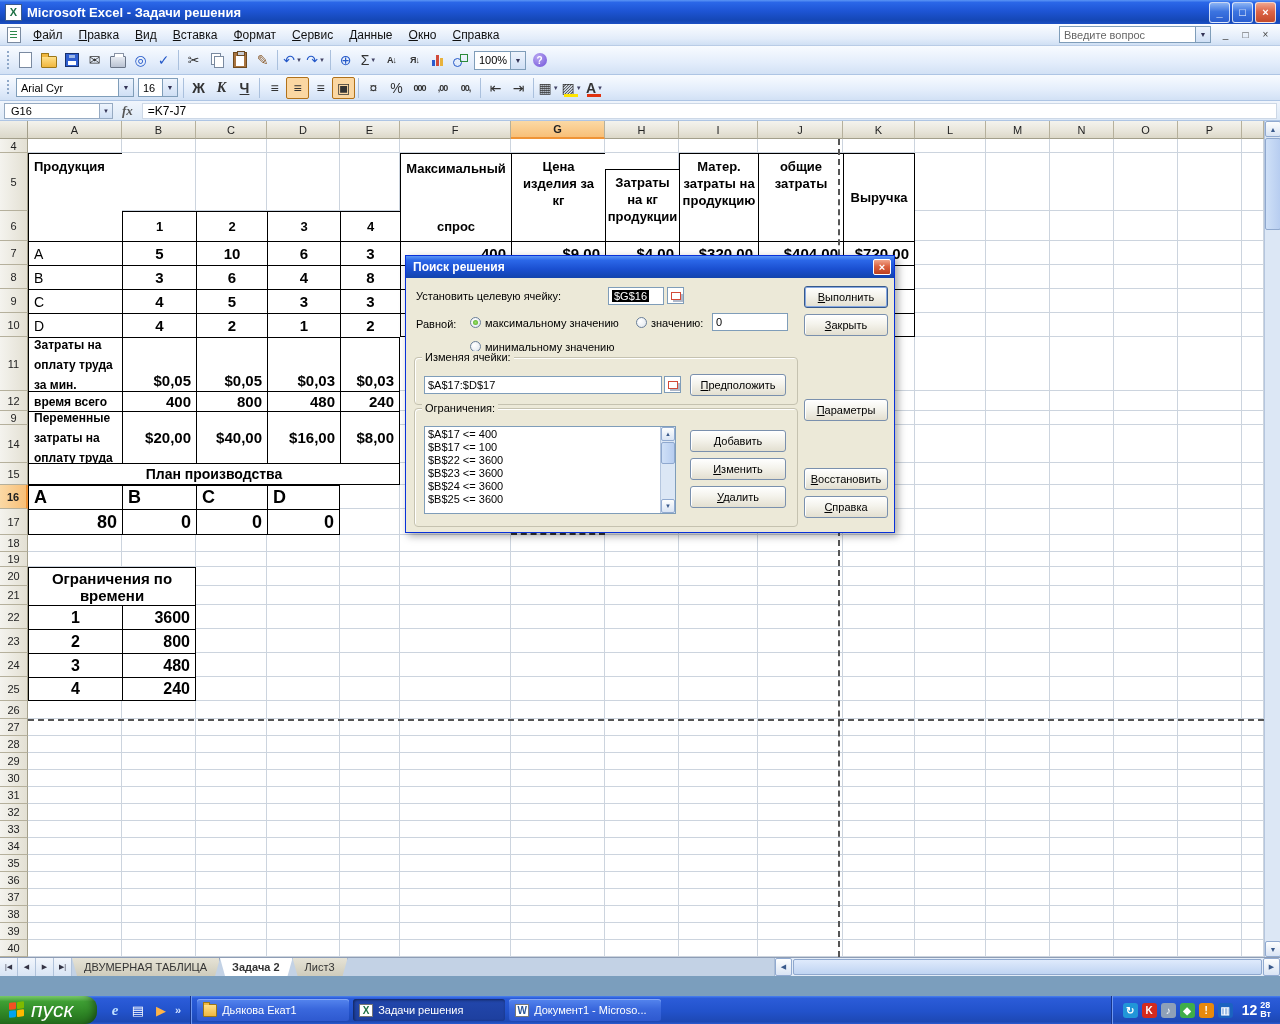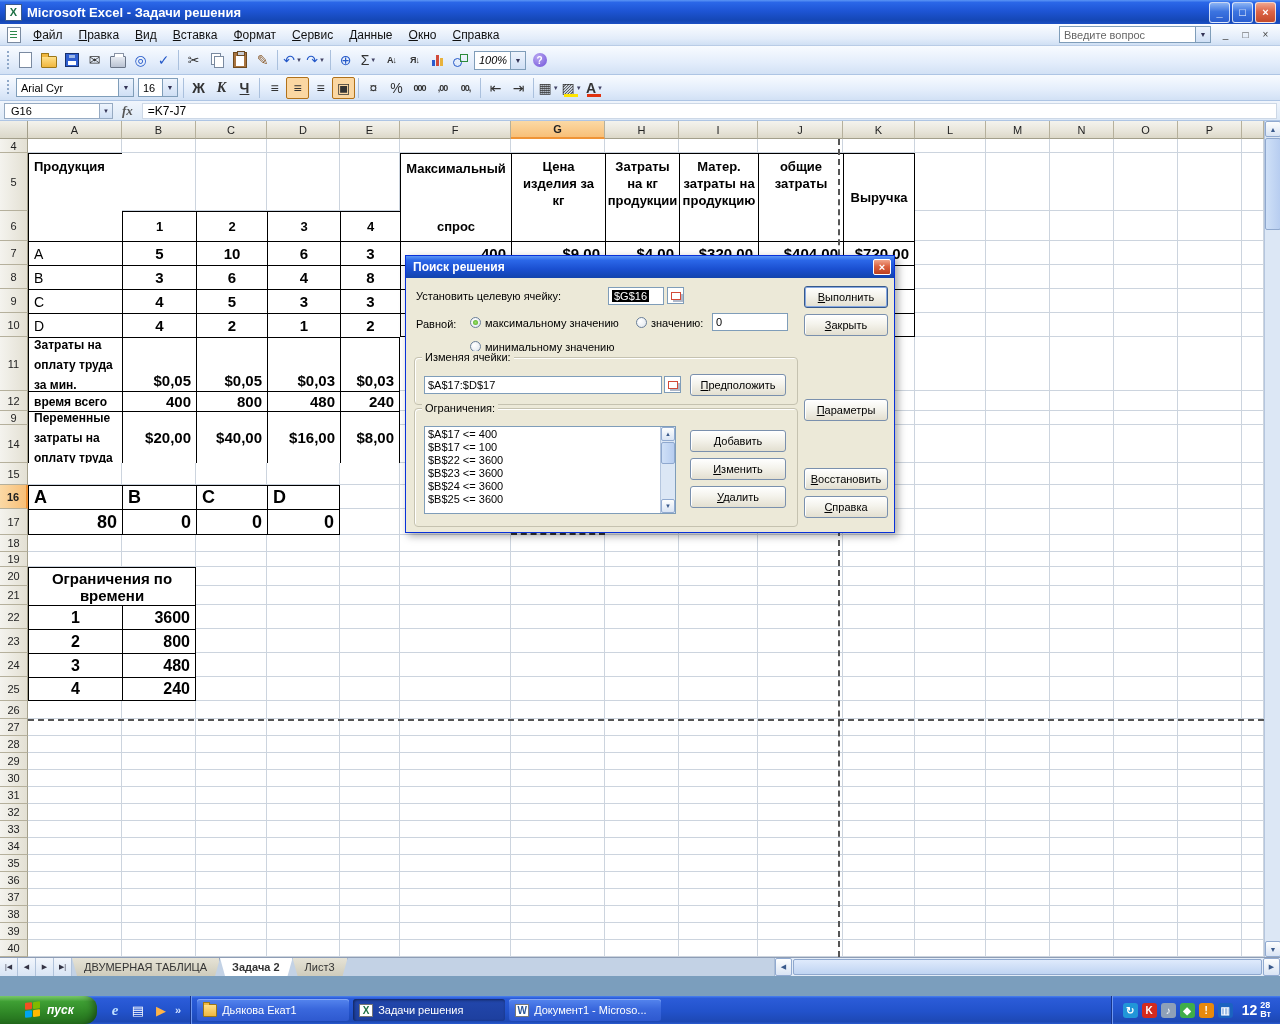--- a/index.html
+++ b/index.html
@@ -207,22 +207,22 @@
   .st-num{position:absolute;left:1148px;width:48px;height:14px;border:1px solid;border-color:#93a8c4 #fff #fff #93a8c4;
     display:flex;align-items:center;justify-content:center;font-size:10px;box-sizing:border-box;}
 
   
   .taskbar{position:absolute;top:996px;left:0;width:1280px;height:28px;
     background:linear-gradient(180deg,#4b82ef 0%,#2b5cd9 8%,#2252cb 55%,#1d48b4 92%,#2a5bd0 100%);
     display:flex;align-items:center;}
   .start{width:97px;height:28px;border-radius:0 12px 12px 0;flex:none;
     background:linear-gradient(180deg,#7ed06f 0%,#3f9f34 20%,#2f8726 60%,#236c1c 100%);
     box-shadow:inset -8px 0 10px -6px rgba(0,0,0,.5);
-    display:flex;align-items:center;gap:6px;padding-left:25px;box-sizing:border-box;
-    color:#fff;font-weight:bold;font-style:italic;font-size:12px;}
+    display:flex;align-items:center;gap:6px;padding-left:9px;box-sizing:border-box;
+    color:#fff;font-weight:normal;font-style:italic;font-size:21px;}
   .flag{width:16px;height:16px;display:grid;grid-template-columns:7px 7px;grid-template-rows:7px 7px;gap:1px;transform:skewY(-6deg);}
   .flag span{border-radius:1px;}
   .fl1{background:#f25022;} .fl2{background:#7fba00;} .fl3{background:#00a4ef;} .fl4{background:#ffb900;}
   .ql{display:flex;align-items:center;gap:5px;padding:0 9px;border-right:1px solid #17358c;box-shadow:1px 0 0 #6f97f0;height:100%;}
   .qlicon{width:18px;height:18px;display:flex;align-items:center;justify-content:center;font-size:13px;color:#fff;}
   .qlicon.ie{color:#bfe0ff;font-family:"Liberation Serif",serif;font-style:italic;font-weight:bold;font-size:15px;}
   .qlicon.or{color:#ffb347;}
   .chev{color:#cfe0ff;font-size:11px;font-weight:bold;}
   .tasks{display:flex;align-items:center;padding-left:4px;}
   .taskbtn{width:152px;height:22px;margin:0 2px;border-radius:3px;box-sizing:border-box;
@@ -336,21 +336,21 @@
         </button>
         <button class="tbtn">
           <span class="glyph small">Я↓</span>
         </button>
         <button class="tbtn">
           <span class="d-chart"></span>
         </button>
         <button class="tbtn">
           <span class="d-draw"></span>
         </button>
-        <div class="combo" style="width: 52px; font-style: italic;">
+        <div class="combo" style="width: 52px;">
           <span class="ctext">100%</span>
           <span class="cdd">▼</span>
         </div>
         <button class="tbtn">
           <span class="d-help"></span>
         </button>
       </div>
   </div>
   <div class="toolbar tb2">
     <span class="grip"></span>
@@ -1123,21 +1123,21 @@
         <div class="gcell" style="grid-area: 37 / 14;"></div>
         <div class="gcell" style="grid-area: 37 / 15;"></div>
         <div class="gcell" style="grid-area: 37 / 16;"></div>
         <div class="gcell" style="grid-area: 37 / 17;"></div>
         <div class="cell bd hdr tl" style="grid-area: 2 / 1 / span 2 / span 1;">Продукция</div>
         <div class="cell bd hdr sbv" style="grid-area: 2 / 6 / span 2 / span 1;">
           <div>Максимальный</div>
           <div>спрос</div>
         </div>
         <div class="cell bd hdr" style="grid-area: 2 / 7 / span 2 / span 1;">Цена изделия за кг</div>
-        <div class="cell bd hdr" style="grid-area: 2 / 8 / span 2 / span 1;">Затраты на кг продукции</div>
+        <div class="cell bd hdr" style="grid-area: 2 / 8 / span 2 / span 1; margin-top: 16px;">Затраты на кг продукции</div>
         <div class="cell bd hdr" style="grid-area: 2 / 9 / span 2 / span 1;">Матер. затраты на продукцию</div>
         <div class="cell bd hdr" style="grid-area: 2 / 10 / span 2 / span 1;">общие затраты</div>
         <div class="cell bd hdr vc br" style="grid-area: 2 / 11 / span 2 / span 1;">Выручка</div>
         <div class="cell bd hdr vc" style="grid-area: 3 / 2 / span 1 / span 1;">1</div>
         <div class="cell bd hdr vc" style="grid-area: 3 / 3 / span 1 / span 1;">2</div>
         <div class="cell bd hdr vc" style="grid-area: 3 / 4 / span 1 / span 1;">3</div>
         <div class="cell bd hdr vc" style="grid-area: 3 / 5 / span 1 / span 1;">4</div>
         <div class="cell bd prod" style="grid-area: 4 / 1 / span 1 / span 1;">A</div>
         <div class="cell bd numc" style="grid-area: 4 / 2 / span 1 / span 1;">5</div>
         <div class="cell bd numc" style="grid-area: 4 / 3 / span 1 / span 1;">10</div>
@@ -1175,20 +1175,21 @@
         <div class="cell bd lbl" style="grid-area: 9 / 1 / span 1 / span 1;">время всего</div>
         <div class="cell bd num" style="grid-area: 9 / 2 / span 1 / span 1;">400</div>
         <div class="cell bd num" style="grid-area: 9 / 3 / span 1 / span 1;">800</div>
         <div class="cell bd num" style="grid-area: 9 / 4 / span 1 / span 1;">480</div>
         <div class="cell bd num br" style="grid-area: 9 / 5 / span 1 / span 1;">240</div>
         <div class="cell bd lbl" style="grid-area: 10 / 1 / span 2 / span 1;">Переменные затраты на оплату труда</div>
         <div class="cell bd num" style="grid-area: 10 / 2 / span 2 / span 1;">$20,00</div>
         <div class="cell bd num" style="grid-area: 10 / 3 / span 2 / span 1;">$40,00</div>
         <div class="cell bd num" style="grid-area: 10 / 4 / span 2 / span 1;">$16,00</div>
         <div class="cell bd num br" style="grid-area: 10 / 5 / span 2 / span 1;">$8,00</div>
+        <div class="cell bd hdr vc f14 br bb" style="grid-area: 12 / 1 / span 1 / span 5;">План производства</div>
         <div class="cell bd big" style="grid-area: 13 / 1 / span 1 / span 1;">A</div>
         <div class="cell bd big" style="grid-area: 13 / 2 / span 1 / span 1;">B</div>
         <div class="cell bd big" style="grid-area: 13 / 3 / span 1 / span 1;">C</div>
         <div class="cell bd big br" style="grid-area: 13 / 4 / span 1 / span 1;">D</div>
         <div class="cell bd big r bb" style="grid-area: 14 / 1 / span 1 / span 1;">80</div>
         <div class="cell bd big r bb" style="grid-area: 14 / 2 / span 1 / span 1;">0</div>
         <div class="cell bd big r bb" style="grid-area: 14 / 3 / span 1 / span 1;">0</div>
         <div class="cell bd big r bb br" style="grid-area: 14 / 4 / span 1 / span 1;">0</div>
         <div class="cell bd hdr vc f15 br" style="grid-area: 17 / 1 / span 2 / span 2;">Ограничения по времени</div>
         <div class="cell bd numc f16" style="grid-area: 19 / 1 / span 1 / span 1;">1</div>

